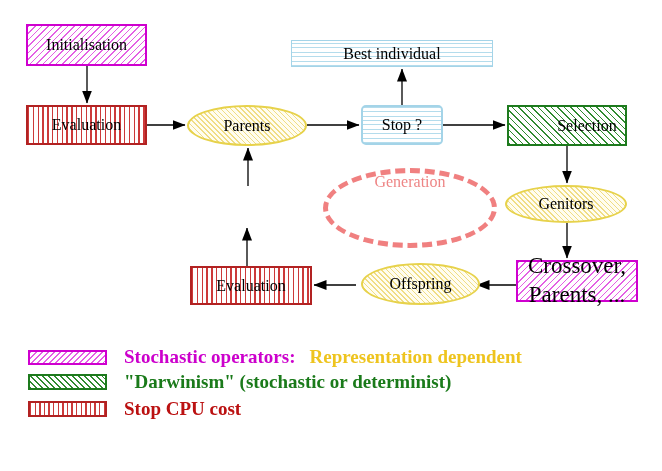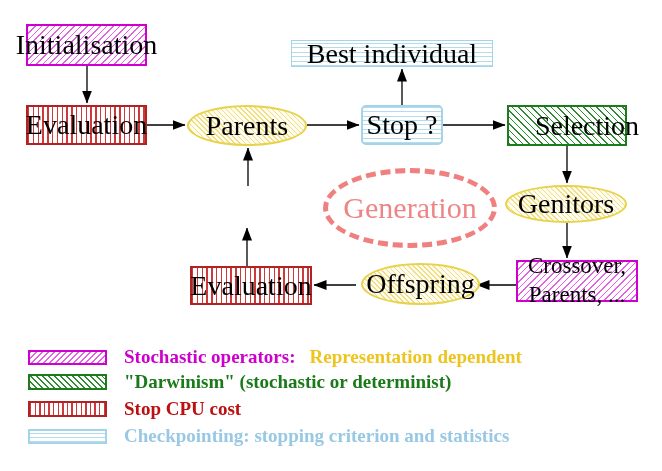--- a/index.html
+++ b/index.html
@@ -3,21 +3,21 @@
 <meta charset="utf-8">
 <style>
   html,body{margin:0;padding:0;background:#fff;}
   .canvas{
     position:relative;width:662px;height:471px;background:#ffffff;overflow:hidden;
     font-family:"Liberation Serif","DejaVu Serif",serif;
   }
   svg.wires{position:absolute;left:0;top:0;width:662px;height:471px;pointer-events:none;}
   .node{
     position:absolute;display:flex;align-items:center;justify-content:center;
-    color:#000;font-size:28px;line-height:1;text-align:center;box-sizing:border-box;
+    color:#000;font-size:16px;line-height:1;text-align:center;box-sizing:border-box;
   }
   
   .hatch-magenta{
     border:2px solid #cf00cf;
     background:repeating-linear-gradient(135deg,#e460e4 0 1.3px,#ffffff 1.3px 4.6px);
   }
   .stripe-red{
     border:2px solid #b22222;
     background:repeating-linear-gradient(90deg,#cc3a3a 0 1.4px,#ffffff 1.4px 4.8px);
   }
@@ -33,22 +33,22 @@
   .hatch-yellow{
     border:2px solid #e7d24b;
     background:repeating-linear-gradient(45deg,#f0dd85 0 1.1px,#fffdf0 1.1px 3.6px);
   }
   .ellipse{border-radius:50%;}
   .rounded{border-radius:5px;}
   
   .generation{
     position:absolute;left:323px;top:168px;width:174px;height:80px;box-sizing:border-box;
     border:5px dashed #f08080;border-radius:50%;
-    display:flex;align-items:center;justify-content:center;
-    color:#ee8585;font-size:30px;
+    display:flex;justify-content:center;
+    color:#ee8585;font-size:16px;
   }
   
   .legend-row{position:absolute;display:flex;align-items:center;}
   .swatch{width:79px;height:15px;box-sizing:border-box;margin-right:17px;flex:none;}
   .swatch.hatch-magenta{background:repeating-linear-gradient(135deg,#e460e4 0 1.3px,#ffffff 1.3px 4.2px);}
   .swatch.hatch-green{background:repeating-linear-gradient(45deg,#2f8b2f 0 1.3px,#ffffff 1.3px 4.2px);}
   .swatch.stripe-red{background:repeating-linear-gradient(90deg,#cc3a3a 0 1.4px,#ffffff 1.4px 4.6px);}
   .swatch.stripe-cyan{background:repeating-linear-gradient(0deg,#b4dcec 0 1.1px,#ffffff 1.1px 4.2px);}
   .legend-text{font-size:19px;font-weight:bold;white-space:nowrap;}
   .t-magenta{color:#cc00cc;}
@@ -119,18 +119,14 @@
   <div class="legend-row" style="left:28px;top:371px;">
     <div class="swatch hatch-green" style="border:2px solid #1d7a1d;height:16px;"></div>
     <span class="legend-text t-green">"Darwinism" (stochastic or determinist)</span>
   </div>
 
   <div class="legend-row" style="left:28px;top:398px;">
     <div class="swatch stripe-red" style="border:2px solid #b22222;height:16px;"></div>
     <span class="legend-text t-red">Stop CPU cost</span>
   </div>
 
-  <div class="legend-row" style="left:28px;top:425px;">
-    <div class="swatch stripe-cyan" style="border:2px solid #a4d4e8;"></div>
-    <span class="legend-text t-blue">Checkpointing: stopping criterion and statistics</span>
-  </div>
 
 </div>
 
 </body></html>

